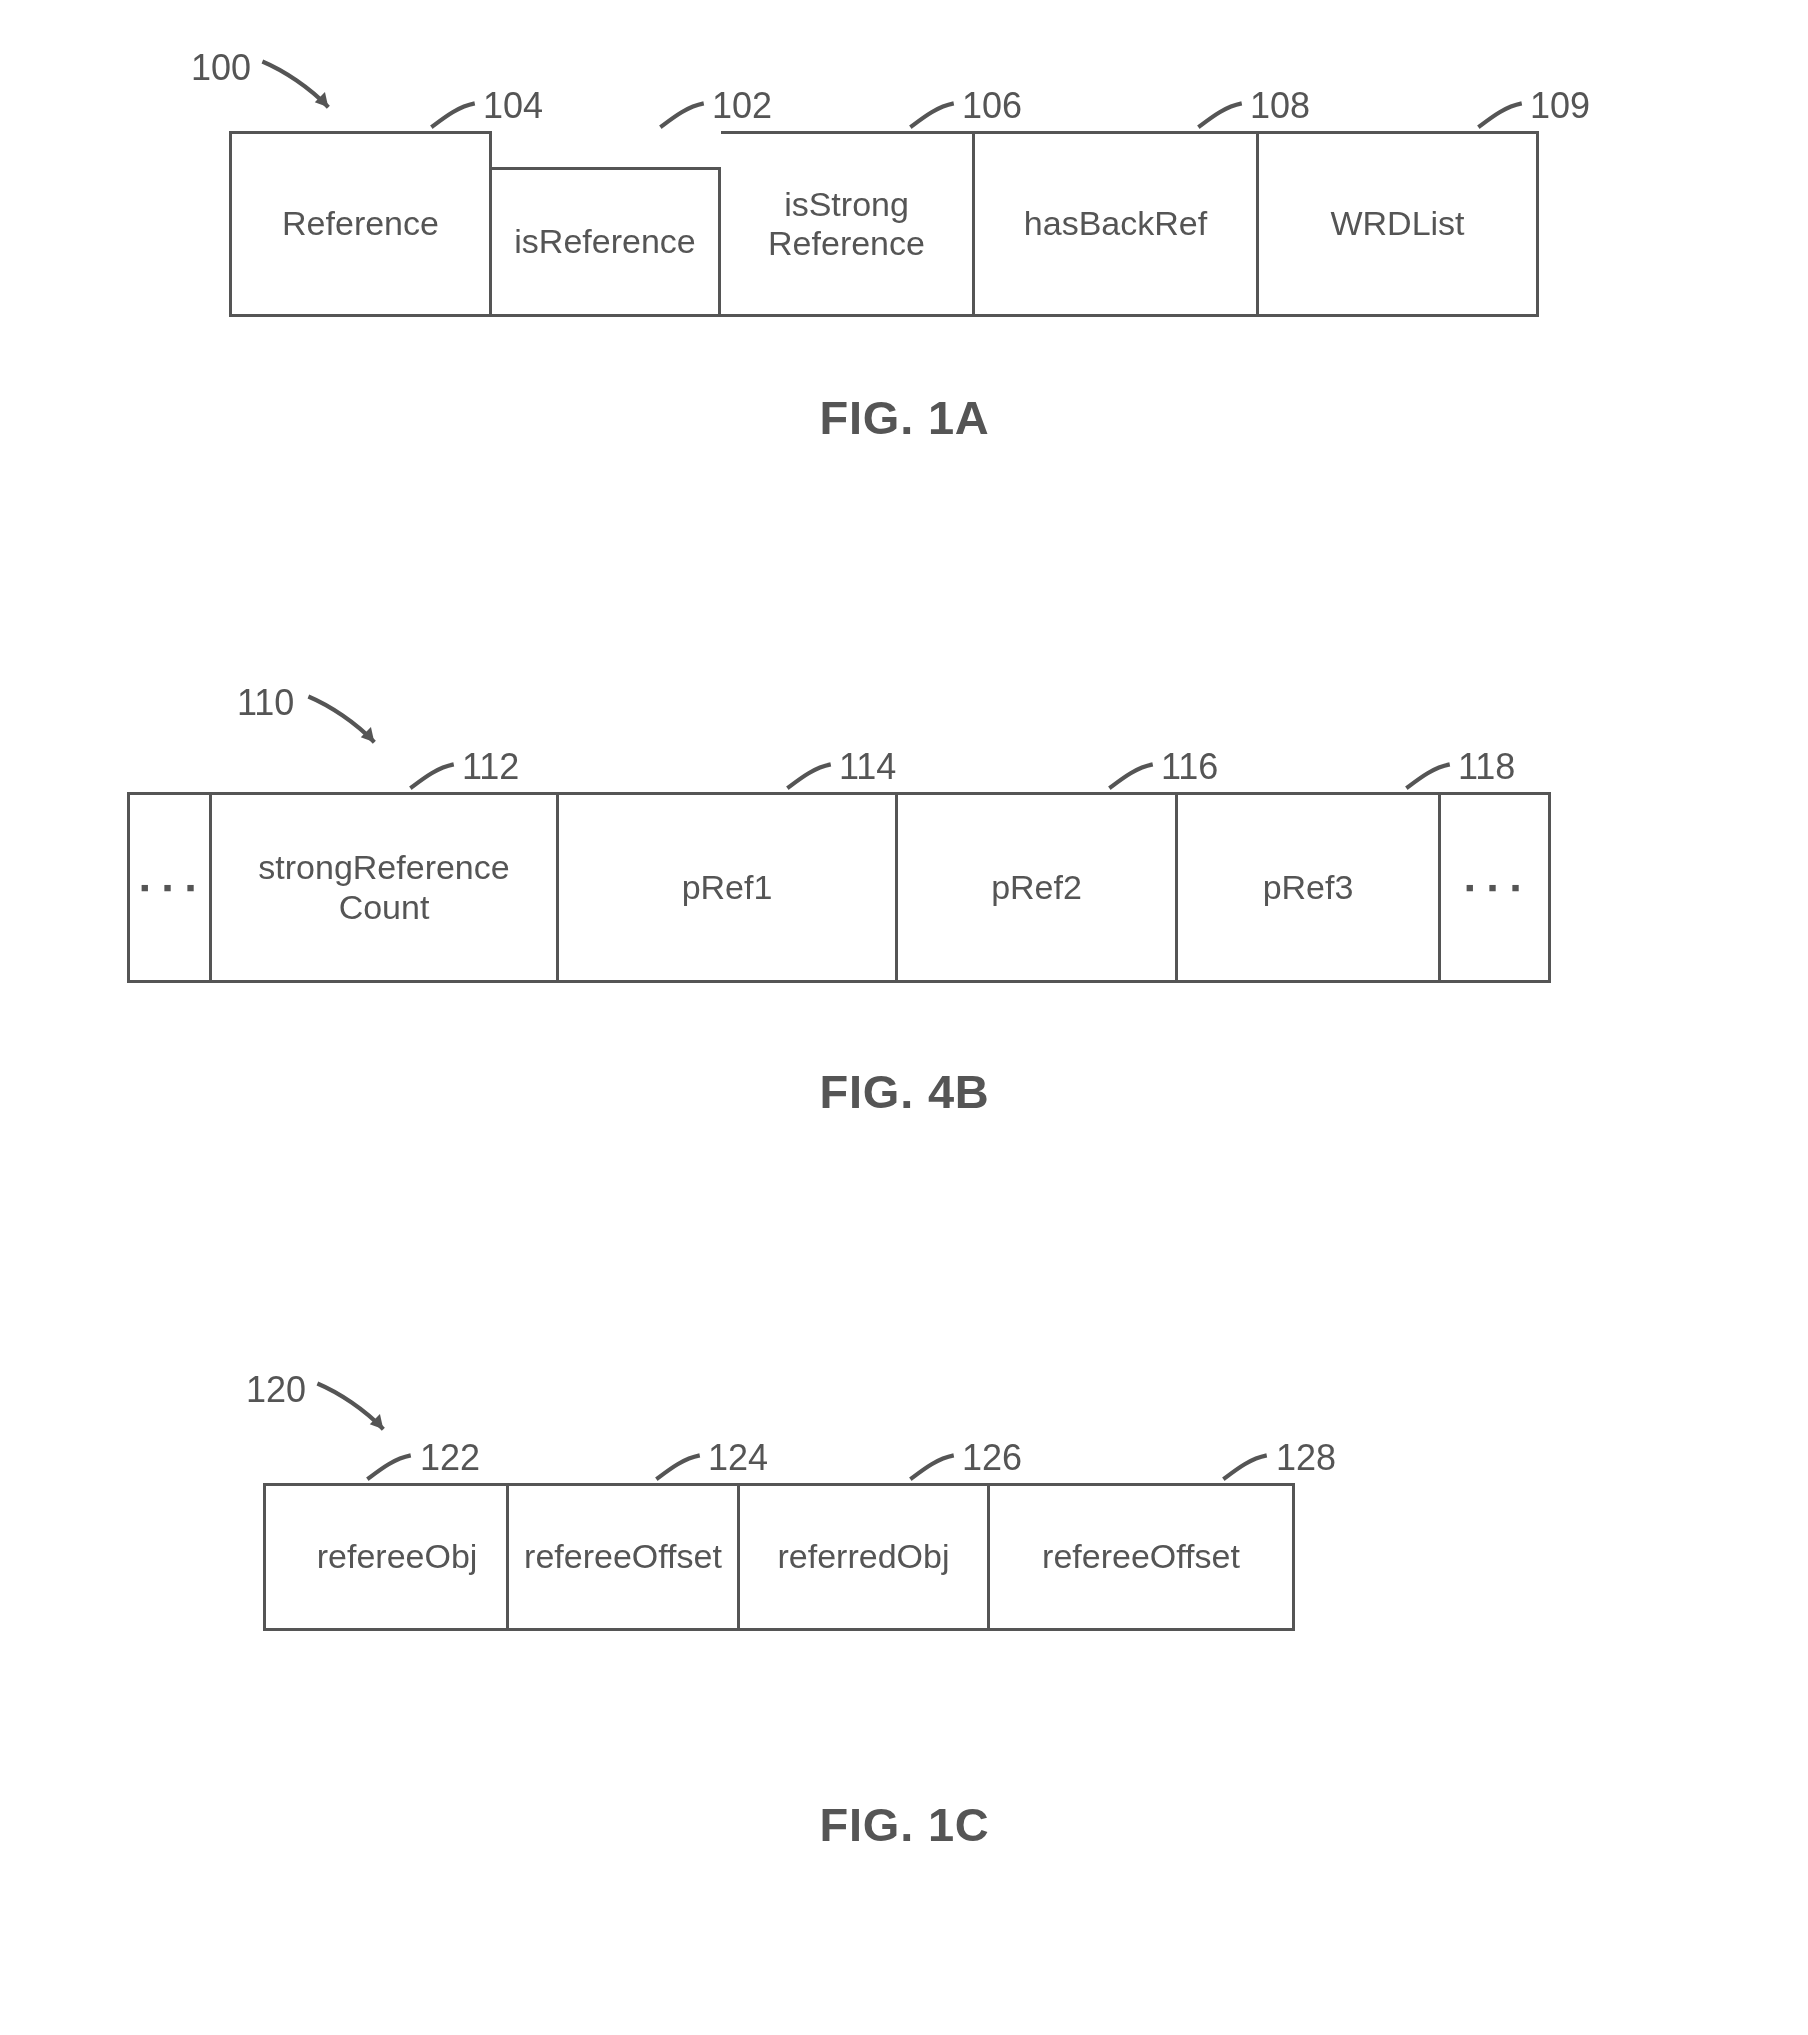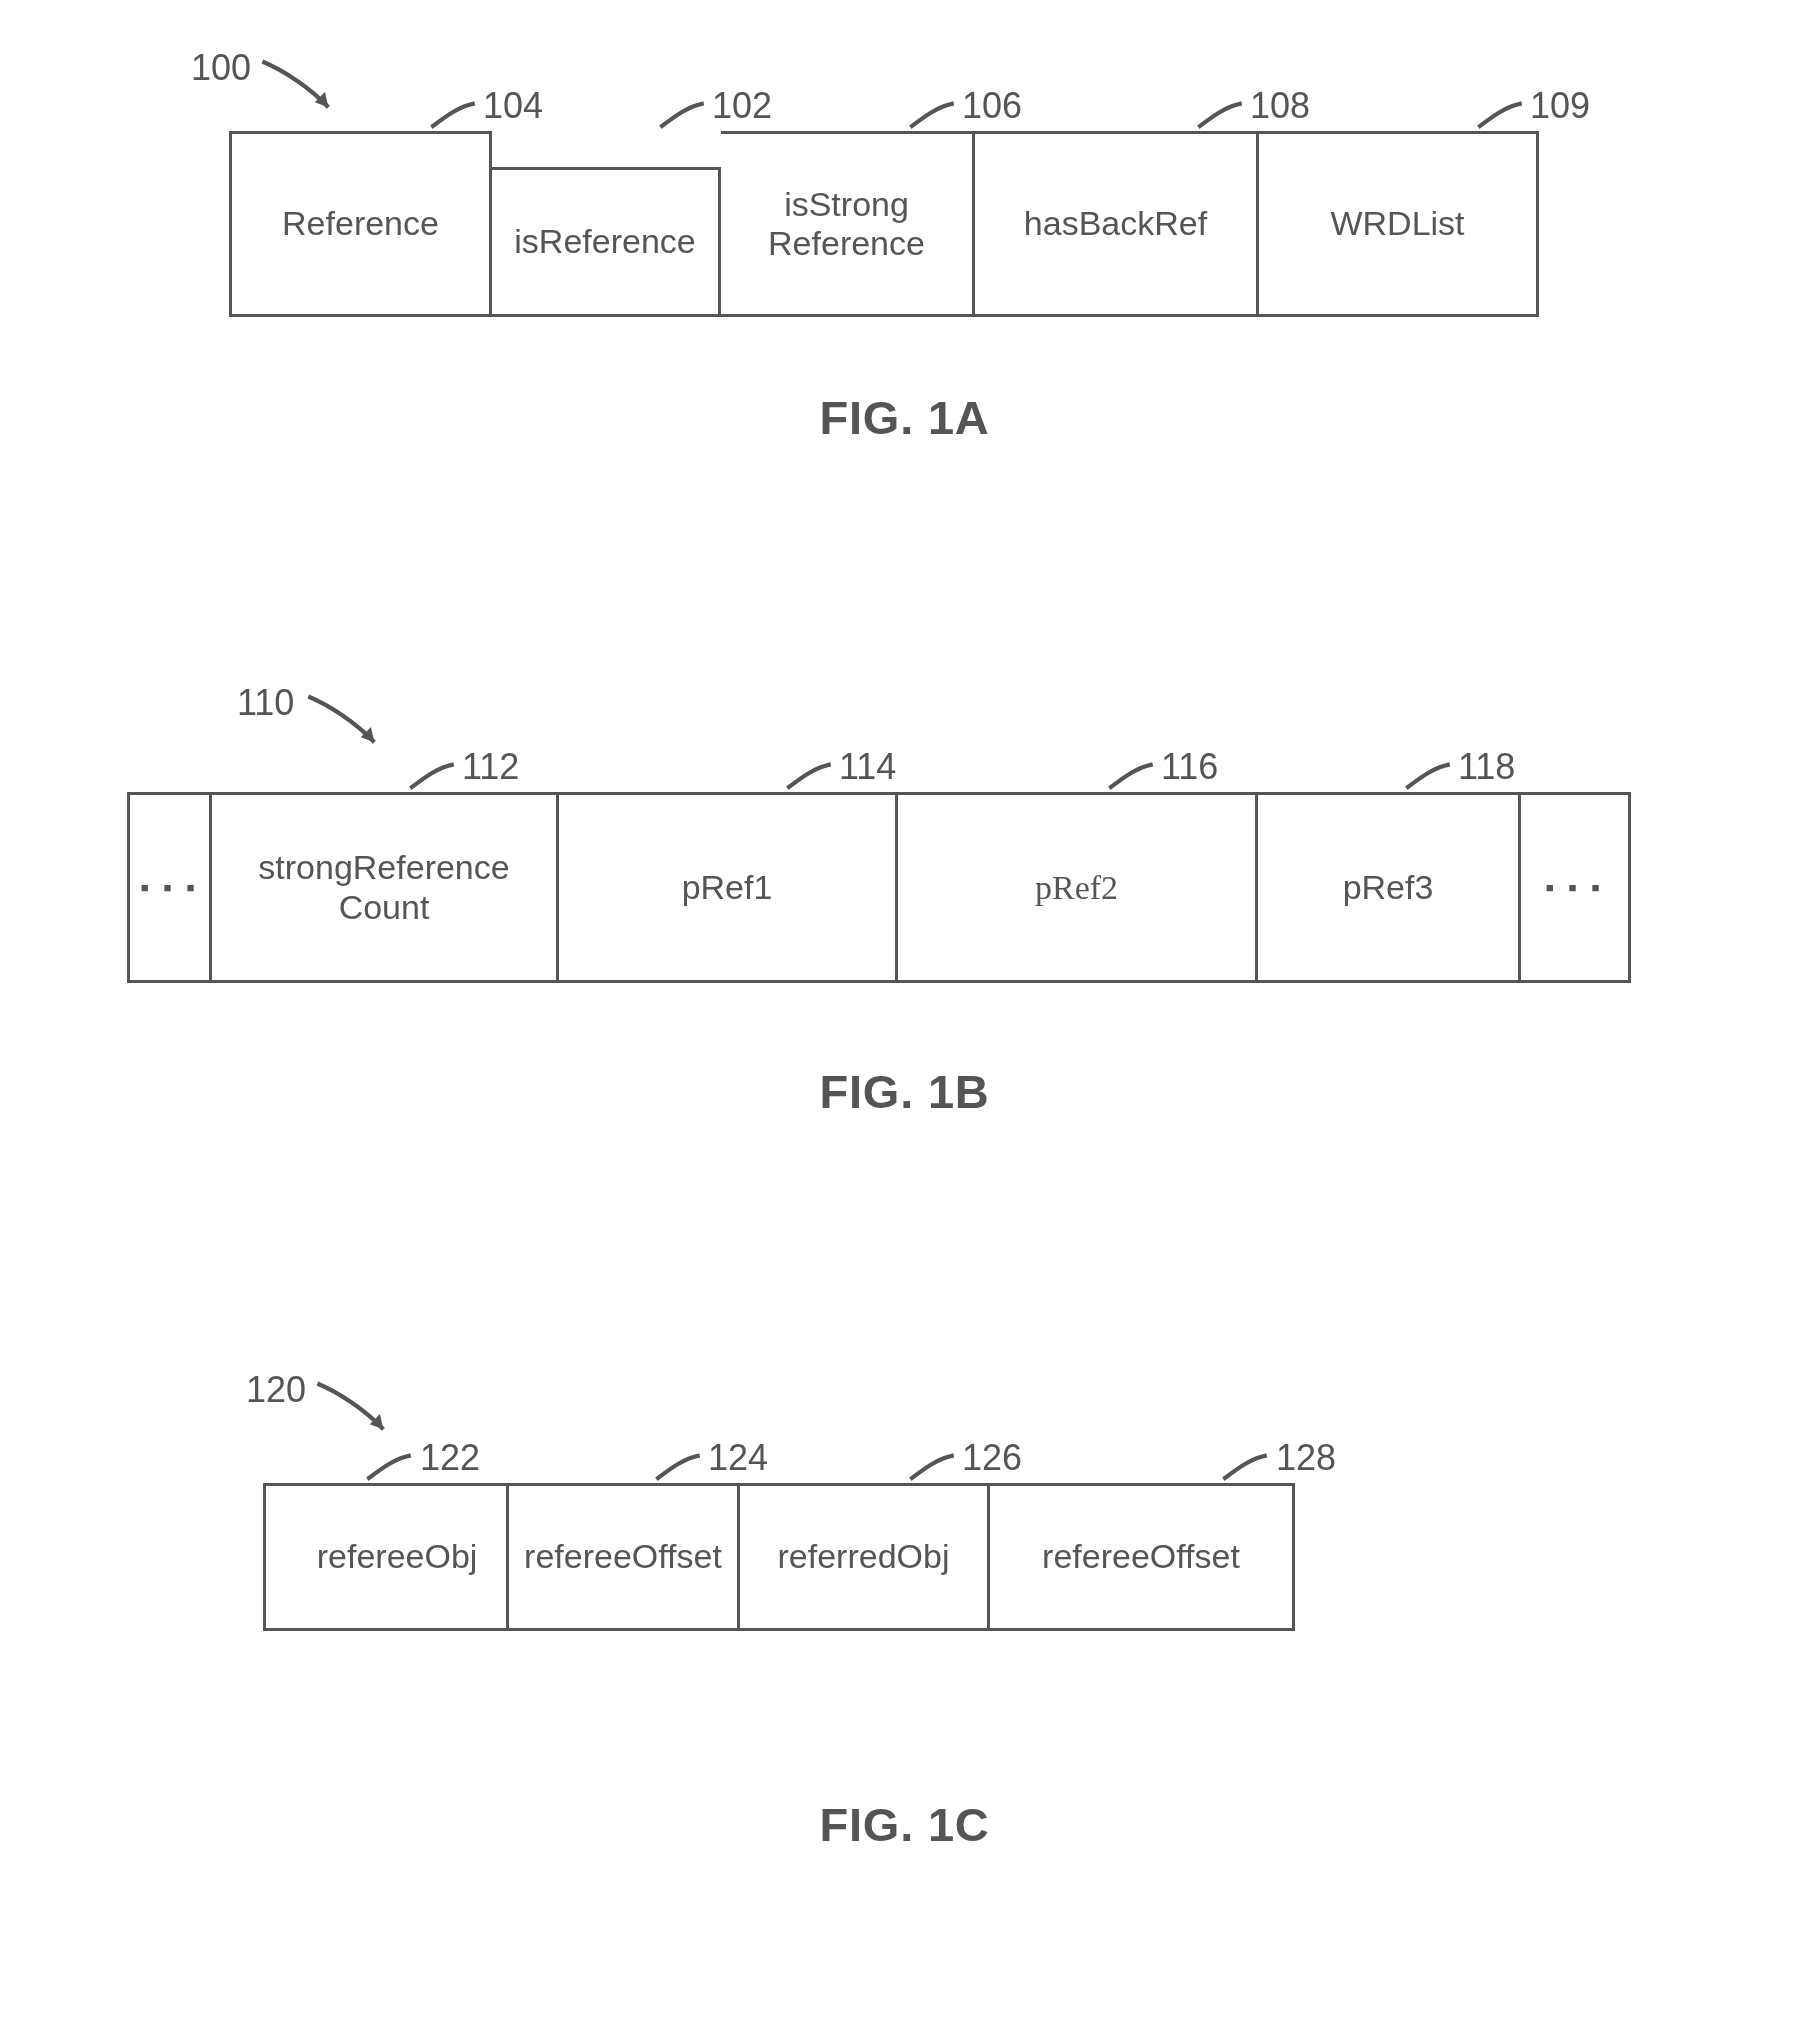--- a/index.html
+++ b/index.html
@@ -145,26 +145,26 @@
   <div class="ann-num" style="left:1458px; top:746px;">118</div>
   <svg class="tick" style="left:1403px;top:761px;" viewBox="0 0 60 40" width="51" height="34">
       <path d="M4 32 C 20 20, 35 8, 55 4" stroke="#555" stroke-width="5" fill="none"></path>
     </svg>
 
   <div class="row" style="left:127px; top:792px; height:191px;">
     <div class="cell dots" style="width:85px;">▪ ▪ ▪</div>
     <div class="cell" style="width:347px; white-space:pre-line;">strongReference
 Count</div>
     <div class="cell" style="width:339px;">pRef1</div>
-    <div class="cell" style="width:360px;font-family:Liberation Serif, serif;">pRef2</div>
+    <div class="cell" style="width:280px;">pRef2</div>
     <div class="cell" style="width:263px;">pRef3</div>
     <div class="cell dots" style="width:110px;">▪ ▪ ▪</div>
   </div>
 
-  <div class="fig-label" style="top:1064px;">FIG. 1B</div>
+  <div class="fig-label" style="top:1064px;">FIG. 4B</div>
 
   <div class="struct-label" style="left:246px; top:1369px;">120</div>
   <svg class="ptr-arrow" style="left:314px; top:1380px;" viewBox="0 0 110 80" width="93" height="68">
     <path d="M4 4 C 30 15, 60 35, 82 58" stroke="#555" stroke-width="5" fill="none"></path>
     <path d="M82 58 L66 52 L78 40 Z" fill="#555"></path>
   </svg>
 
   <div class="ann-num" style="left:420px;  top:1437px;">122</div>
   <svg class="tick" style="left:364px; top:1452px;" viewBox="0 0 60 40" width="51" height="34">
       <path d="M4 32 C 20 20, 35 8, 55 4" stroke="#555" stroke-width="5" fill="none"></path>

